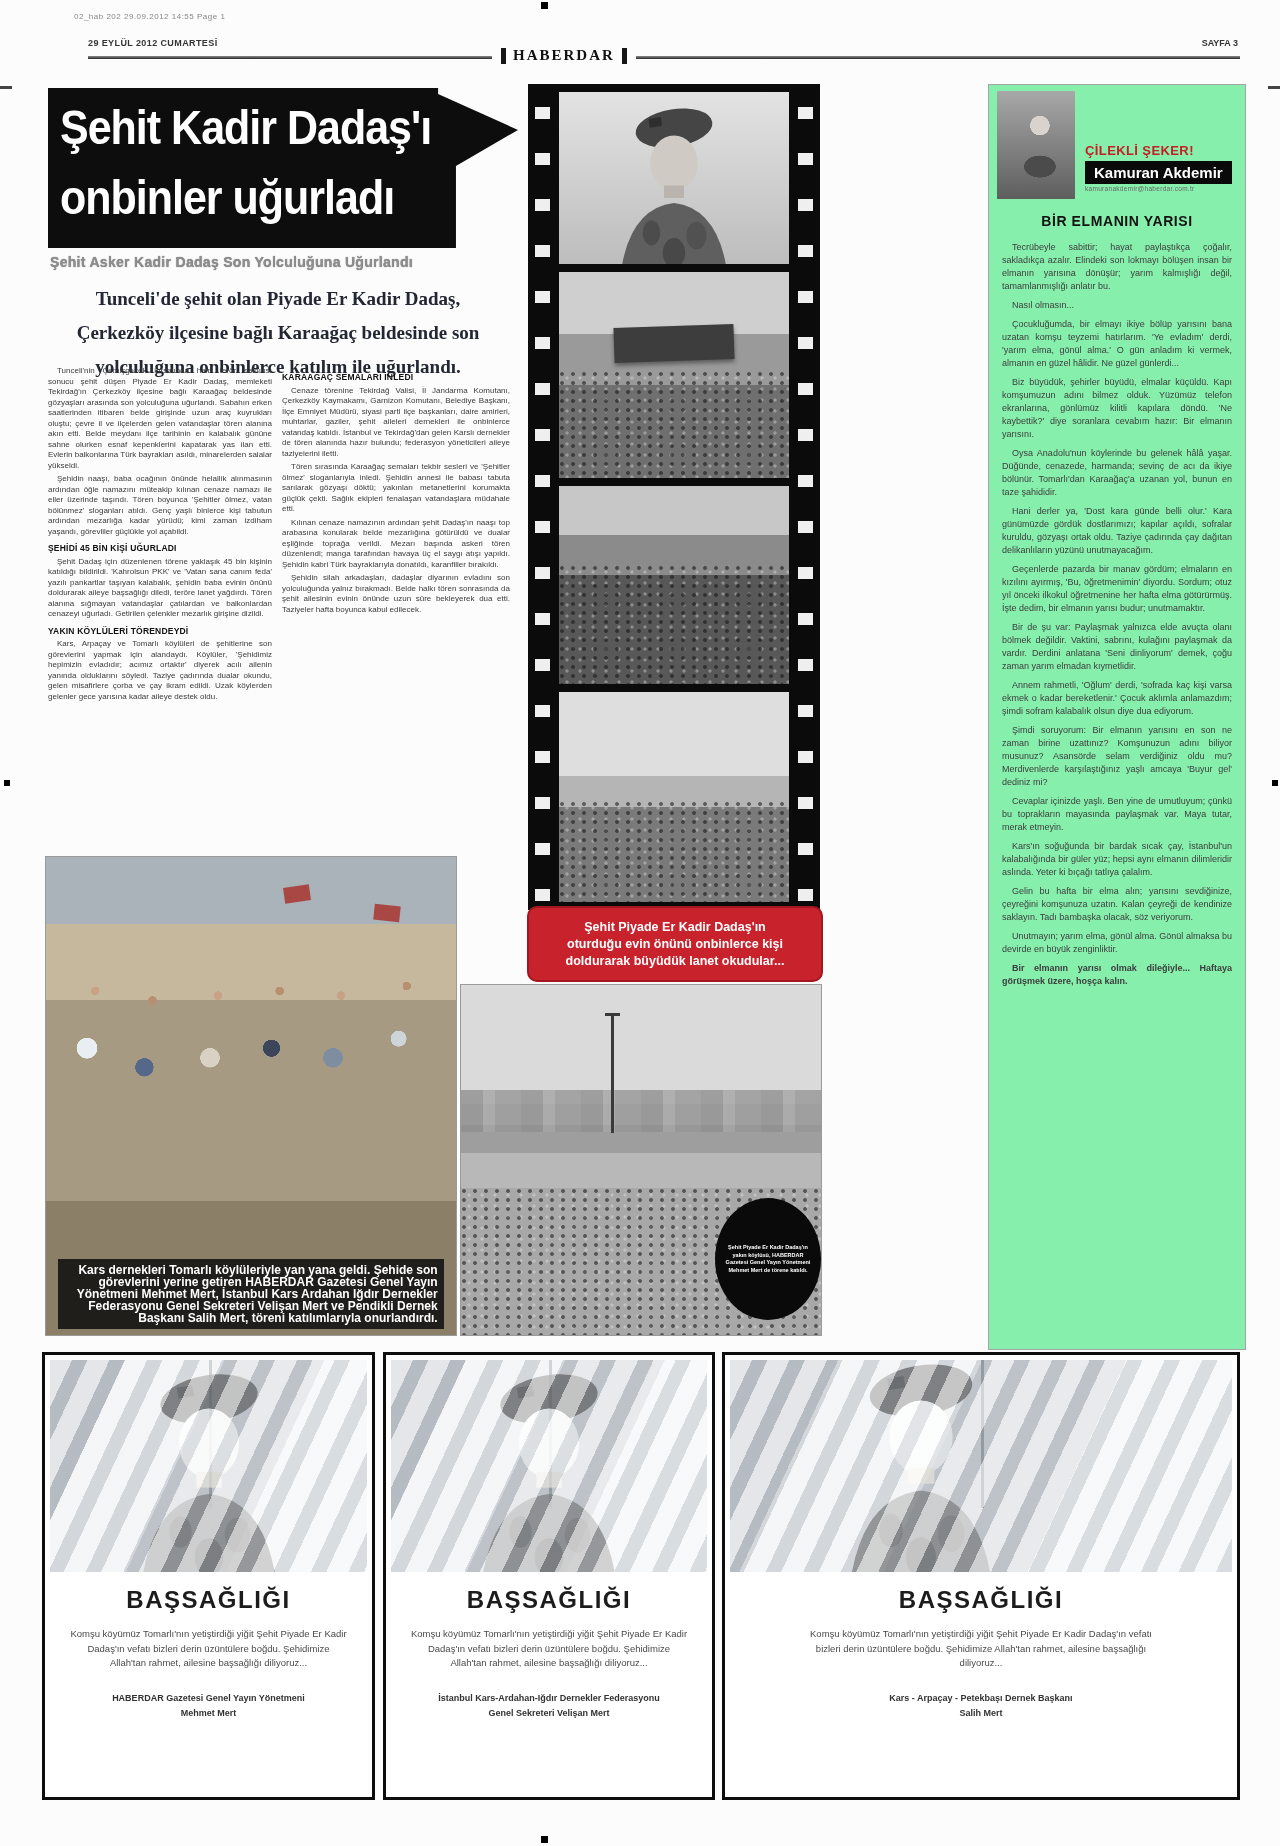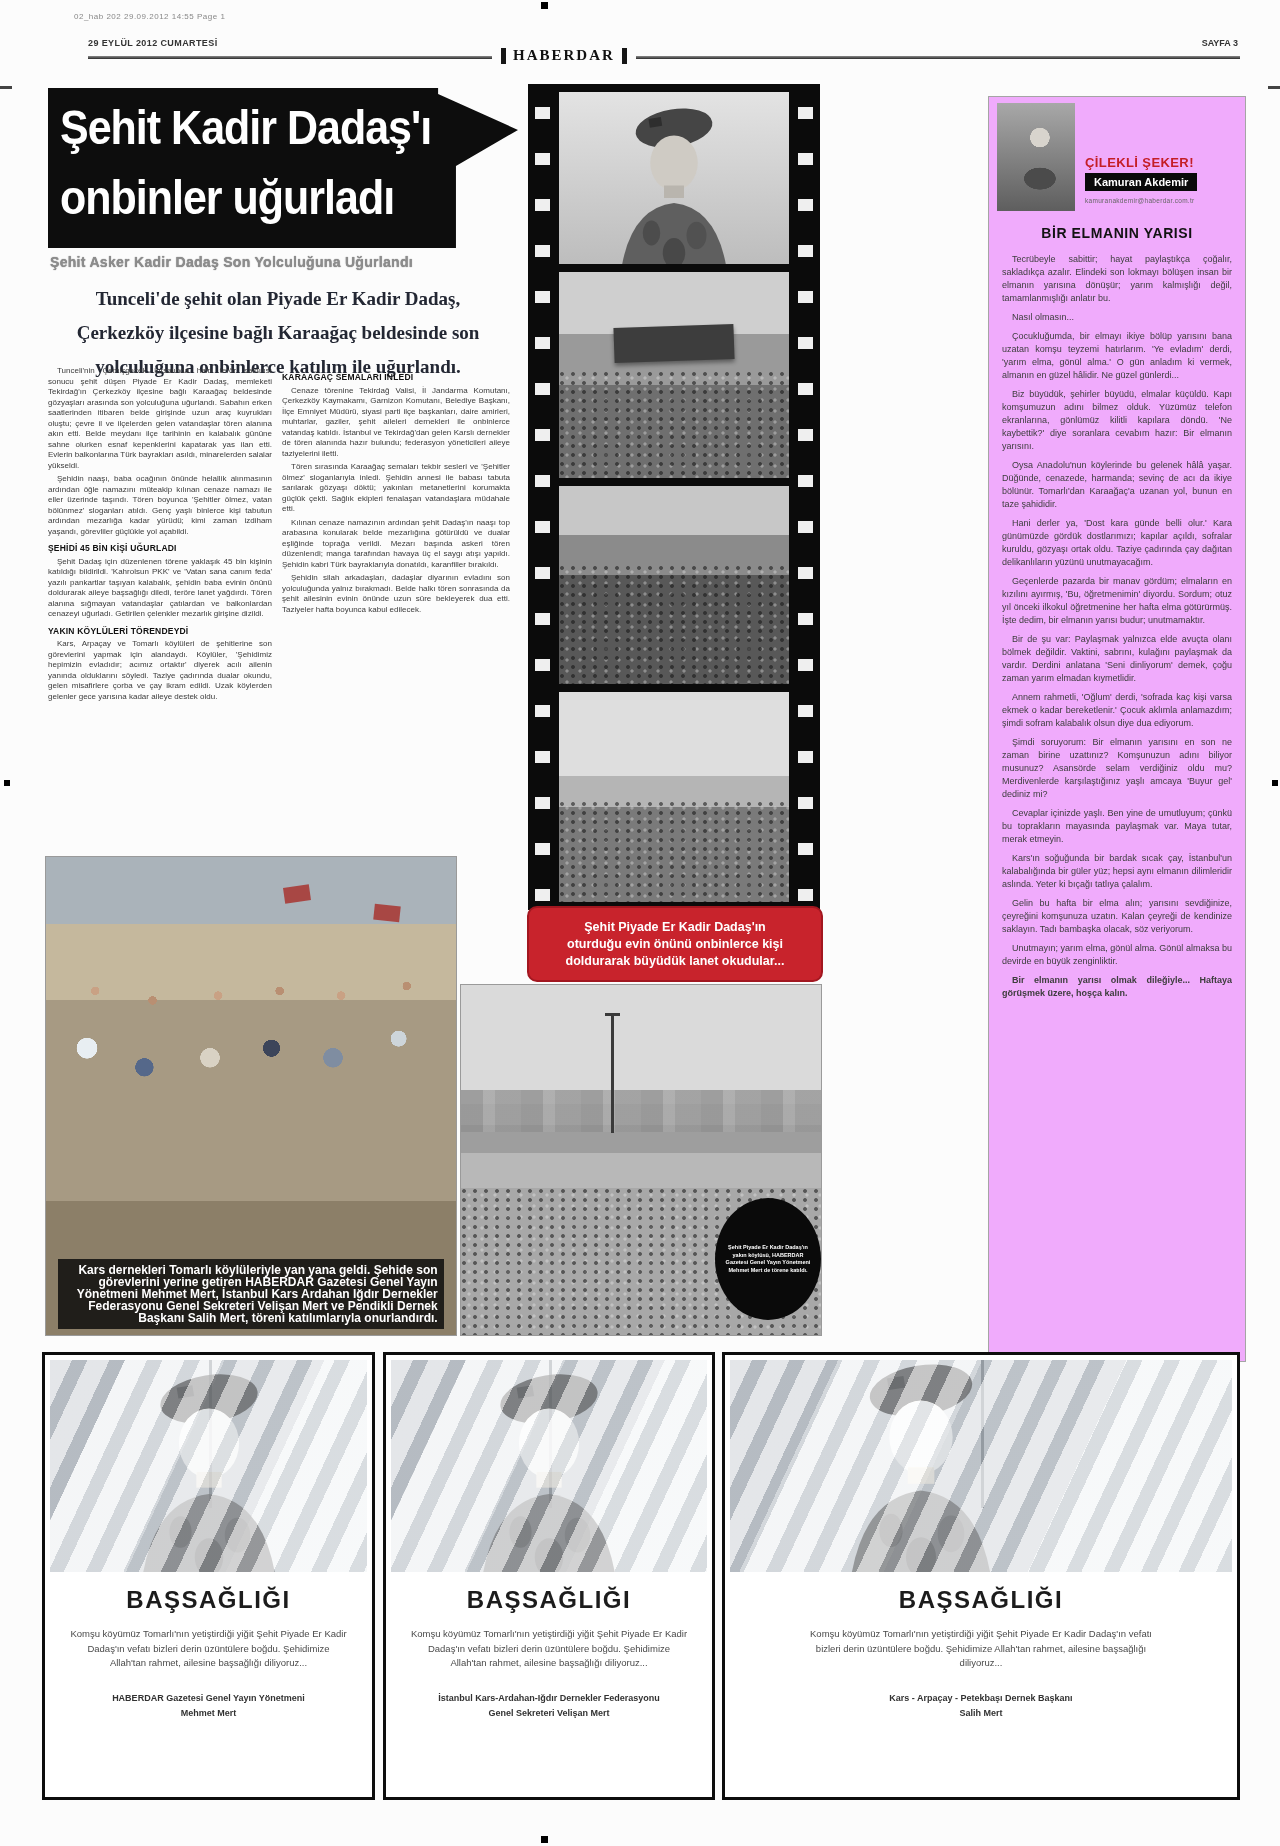--- a/index.html
+++ b/index.html
@@ -82,28 +82,28 @@
      background:linear-gradient(180deg,#dadada 0 34%,#c2c2c2 34% 40%,#9e9e9e 40% 48%,#b8b8b8 48% 58%,#a8a8a8 58% 100%);
      border:1px solid #9a9a9a;}
   .skyline{position:absolute;left:0;right:0;top:30%;height:12%;
      background:repeating-linear-gradient(90deg,#8f8f8f 0 22px,#a5a5a5 22px 34px,#969696 34px 60px);opacity:.8;}
   .lamppost{position:absolute;left:150px;top:28px;width:3px;height:120px;background:#3a3a3a;}
   .lamppost:before{content:"";position:absolute;left:-6px;top:0;width:15px;height:3px;background:#3a3a3a;}
   .bubble{position:absolute;left:715px;top:1198px;width:106px;height:122px;background:#0a0a0a;
      border-radius:50%;display:flex;align-items:center;justify-content:center;padding:10px;box-sizing:border-box;}
   .bubble div{color:#fff;font-size:5.5px;line-height:7.5px;font-weight:bold;text-align:center;}
   
-  .sidebar{position:absolute;left:988px;top:84px;width:258px;height:1266px;background:#f0abfc;border:1px solid #a5a5a5;box-sizing:border-box;margin-top:12px;}
+  .sidebar{position:absolute;left:988px;top:84px;width:258px;height:1266px;background:#86efac;border:1px solid #a5a5a5;box-sizing:border-box;}
   .sb-photo{position:absolute;left:8px;top:6px;width:78px;height:108px;overflow:hidden;
      background:linear-gradient(180deg,#9c9c9c,#626262);
      background-image:radial-gradient(circle 16px at 55% 32%,#d8d4cd 0 60%,transparent 62%),
                       radial-gradient(ellipse 26px 18px at 55% 70%,#4b4b4b 0 60%,transparent 62%),
                       linear-gradient(180deg,#a8a8a8,#5e5e5e);}
   .sb-colname{position:absolute;left:96px;top:58px;font-size:13px;font-weight:bold;color:#c41e26;letter-spacing:.4px;}
-  .sb-namebar{position:absolute;left:96px;top:76px;background:#0a0a0a;color:#fff;font-size:11px;font-weight:bold;padding:3px 9px;}
+  .sb-namebar{position:absolute;left:96px;top:76px;background:#0a0a0a;color:#fff;font-size:15px;font-weight:bold;padding:3px 9px;}
   .sb-contact{position:absolute;left:96px;top:100px;font-size:6.5px;color:#666;letter-spacing:.3px;}
   .sb-title{position:absolute;left:0;right:0;top:128px;text-align:center;font-size:14px;font-weight:bold;color:#121212;letter-spacing:.6px;}
   .sb-text{position:absolute;left:13px;right:13px;top:156px;bottom:10px;overflow:hidden;
      text-align:justify;font-size:9px;line-height:13px;color:#3d3d3d;filter:blur(.3px);}
   .sb-text p{margin:0 0 6px 0;text-indent:10px;}
   .sb-text p.last{font-weight:bold;filter:none;}
   
   .cbox{position:absolute;top:1352px;height:448px;background:#fff;border:3px solid #0d0d0d;box-sizing:border-box;padding:5px;}
   .cb1{left:42px;width:333px;} .cb2{left:383px;width:332px;} .cb3{left:722px;width:518px;}
   .cphoto{position:relative;width:100%;height:212px;overflow:hidden;

